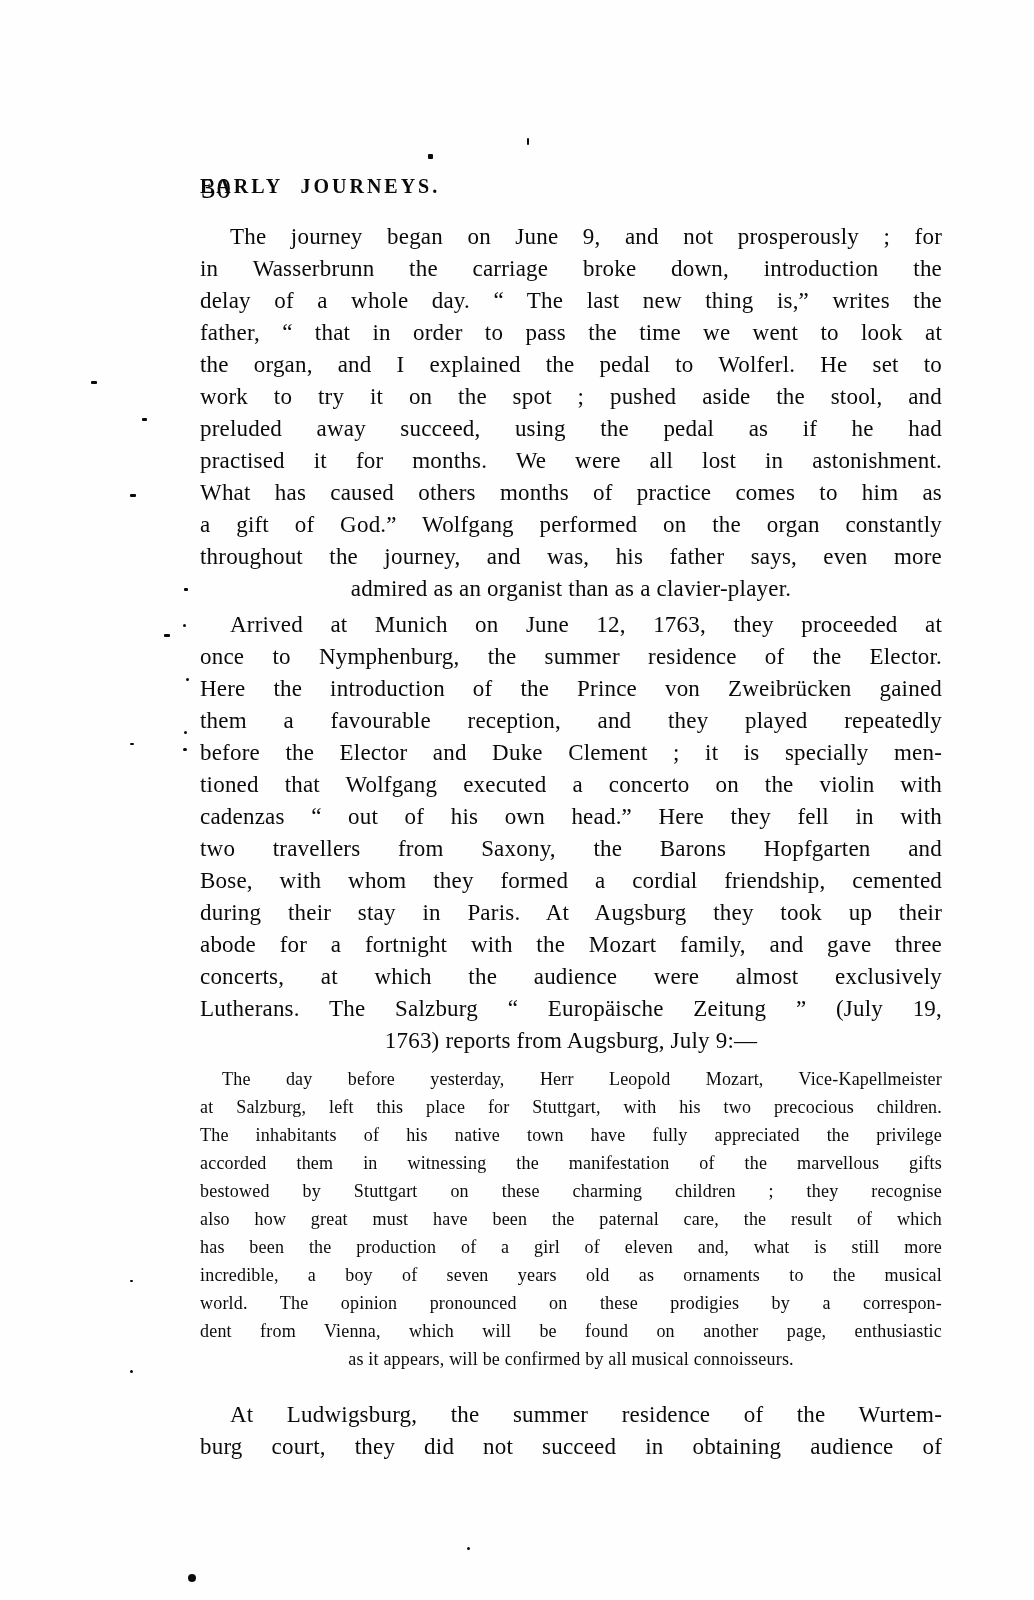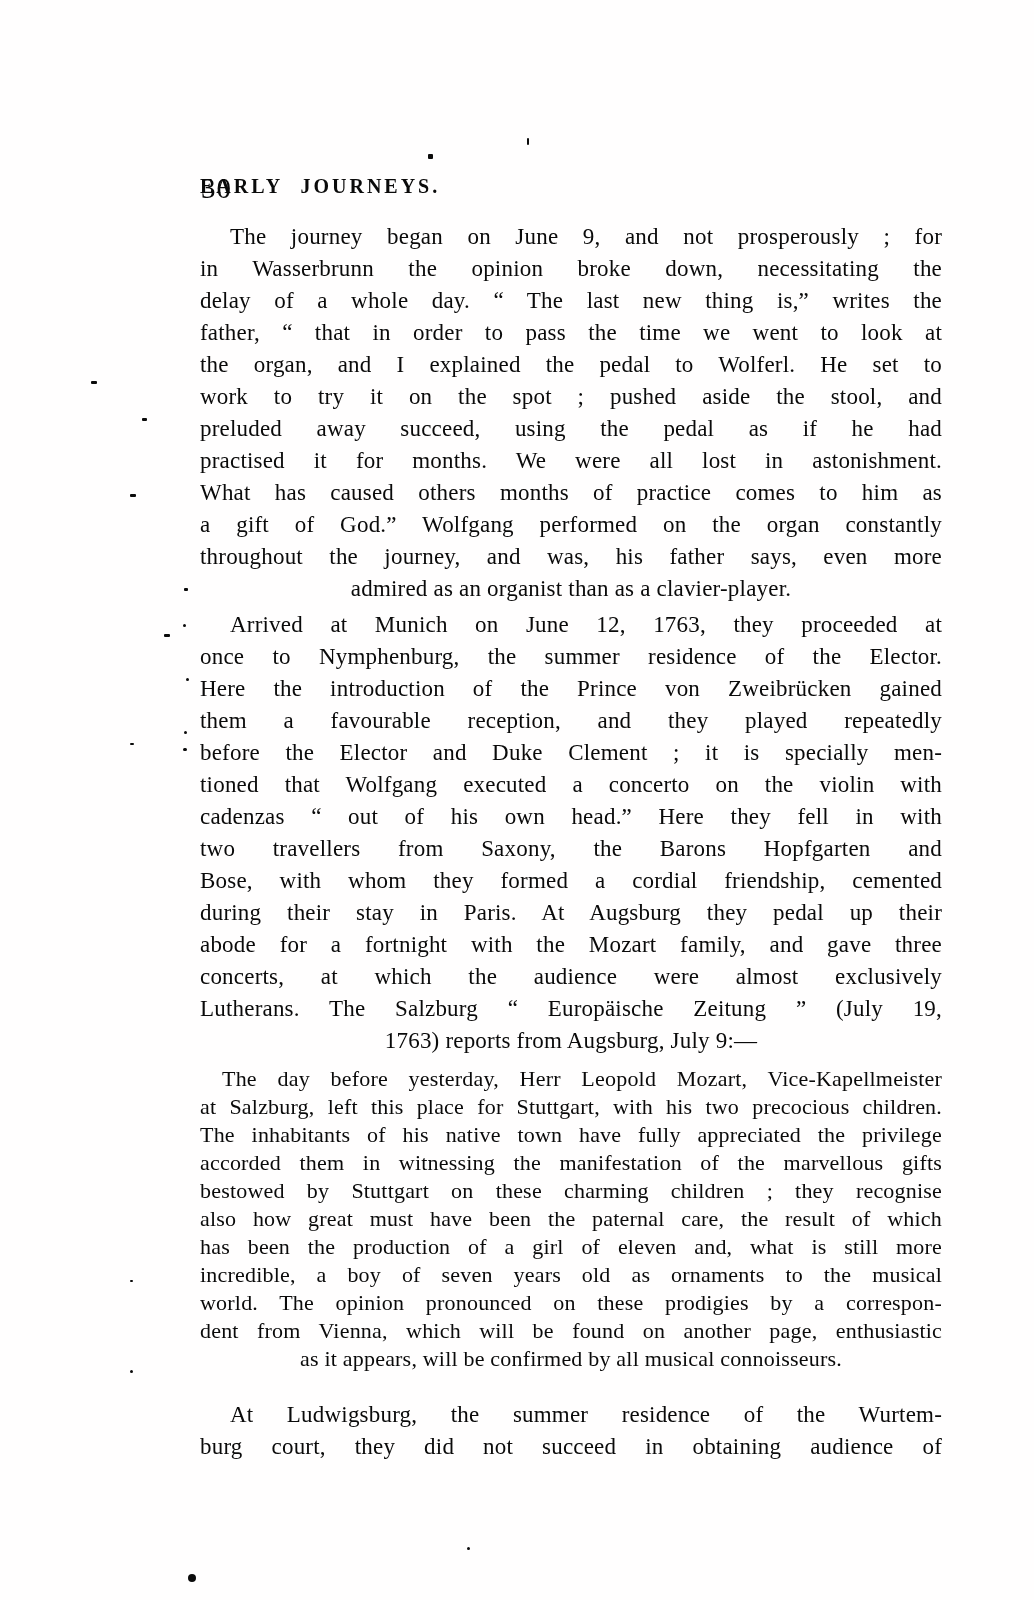--- a/index.html
+++ b/index.html
@@ -38,40 +38,40 @@
     font-size: 23px;
     line-height: 32px;
     letter-spacing: 0.2px;
   }
   .para .line { white-space: normal; text-align: center; }
   .line.jl { text-align: justify; text-align-last: justify; }
   .para .line:first-child { text-indent: 30px; }
   .para-2 { margin-top: 4px; }
   .quote {
     margin-top: 8px;
-    font-size: 22px;
+    font-size: 18px;
     line-height: 28px;
   }
   .quote .line:first-child { text-indent: 22px; }
   .para-4 { margin-top: 26px; }
   .speck { position: absolute; background: #0b0b0b; }
 </style>
 </head>
 <body>
 
 <div class="page">
 
   <div class="running-header">EARLY JOURNEYS.</div>
 
   <div class="page-number">30</div>
 
   <div class="column">
     <div class="para para-1">
         <div class="line jl">The journey began on June 9, and not prosperously ; for</div>
-        <div class="line jl">in Wasserbrunn the opinion broke down, necessitating the</div>
+        <div class="line jl">in Wasserbrunn the carriage broke down, introduction the</div>
         <div class="line jl">delay of a whole day. “ The last new thing is,” writes the</div>
         <div class="line jl">father, “ that in order to pass the time we went to look at</div>
         <div class="line jl">the organ, and I explained the pedal to Wolferl. He set to</div>
         <div class="line jl">work to try it on the spot ; pushed aside the stool, and</div>
         <div class="line jl">preluded away succeed, using the pedal as if he had</div>
         <div class="line jl">practised it for months. We were all lost in astonishment.</div>
         <div class="line jl">What has caused others months of practice comes to him as</div>
         <div class="line jl">a gift of God.” Wolfgang performed on the organ constantly</div>
         <div class="line jl">throughout the journey, and was, his father says, even more</div>
         <div class="line">admired as an organist than as a clavier-player.</div>
@@ -79,21 +79,21 @@
     <div class="para para-2">
         <div class="line jl">Arrived at Munich on June 12, 1763, they proceeded at</div>
         <div class="line jl">once to Nymphenburg, the summer residence of the Elector.</div>
         <div class="line jl">Here the introduction of the Prince von Zweibrücken gained</div>
         <div class="line jl">them a favourable reception, and they played repeatedly</div>
         <div class="line jl">before the Elector and Duke Clement ; it is specially men-</div>
         <div class="line jl">tioned that Wolfgang executed a concerto on the violin with</div>
         <div class="line jl">cadenzas “ out of his own head.” Here they fell in with</div>
         <div class="line jl">two travellers from Saxony, the Barons Hopfgarten and</div>
         <div class="line jl">Bose, with whom they formed a cordial friendship, cemented</div>
-        <div class="line jl">during their stay in Paris. At Augsburg they pedal up their</div>
+        <div class="line jl">during their stay in Paris. At Augsburg they took up their</div>
         <div class="line jl">abode for a fortnight with the Mozart family, and gave three</div>
         <div class="line jl">concerts, at which the audience were almost exclusively</div>
         <div class="line jl">Lutherans. The Salzburg “ Europäische Zeitung ” (July 19,</div>
         <div class="line">1763) reports from Augsburg, July 9:—</div>
       </div>
     <div class="para quote">
         <div class="line jl">The day before yesterday, Herr Leopold Mozart, Vice-Kapellmeister</div>
         <div class="line jl">at Salzburg, left this place for Stuttgart, with his two precocious children.</div>
         <div class="line jl">The inhabitants of his native town have fully appreciated the privilege</div>
         <div class="line jl">accorded them in witnessing the manifestation of the marvellous gifts</div>

